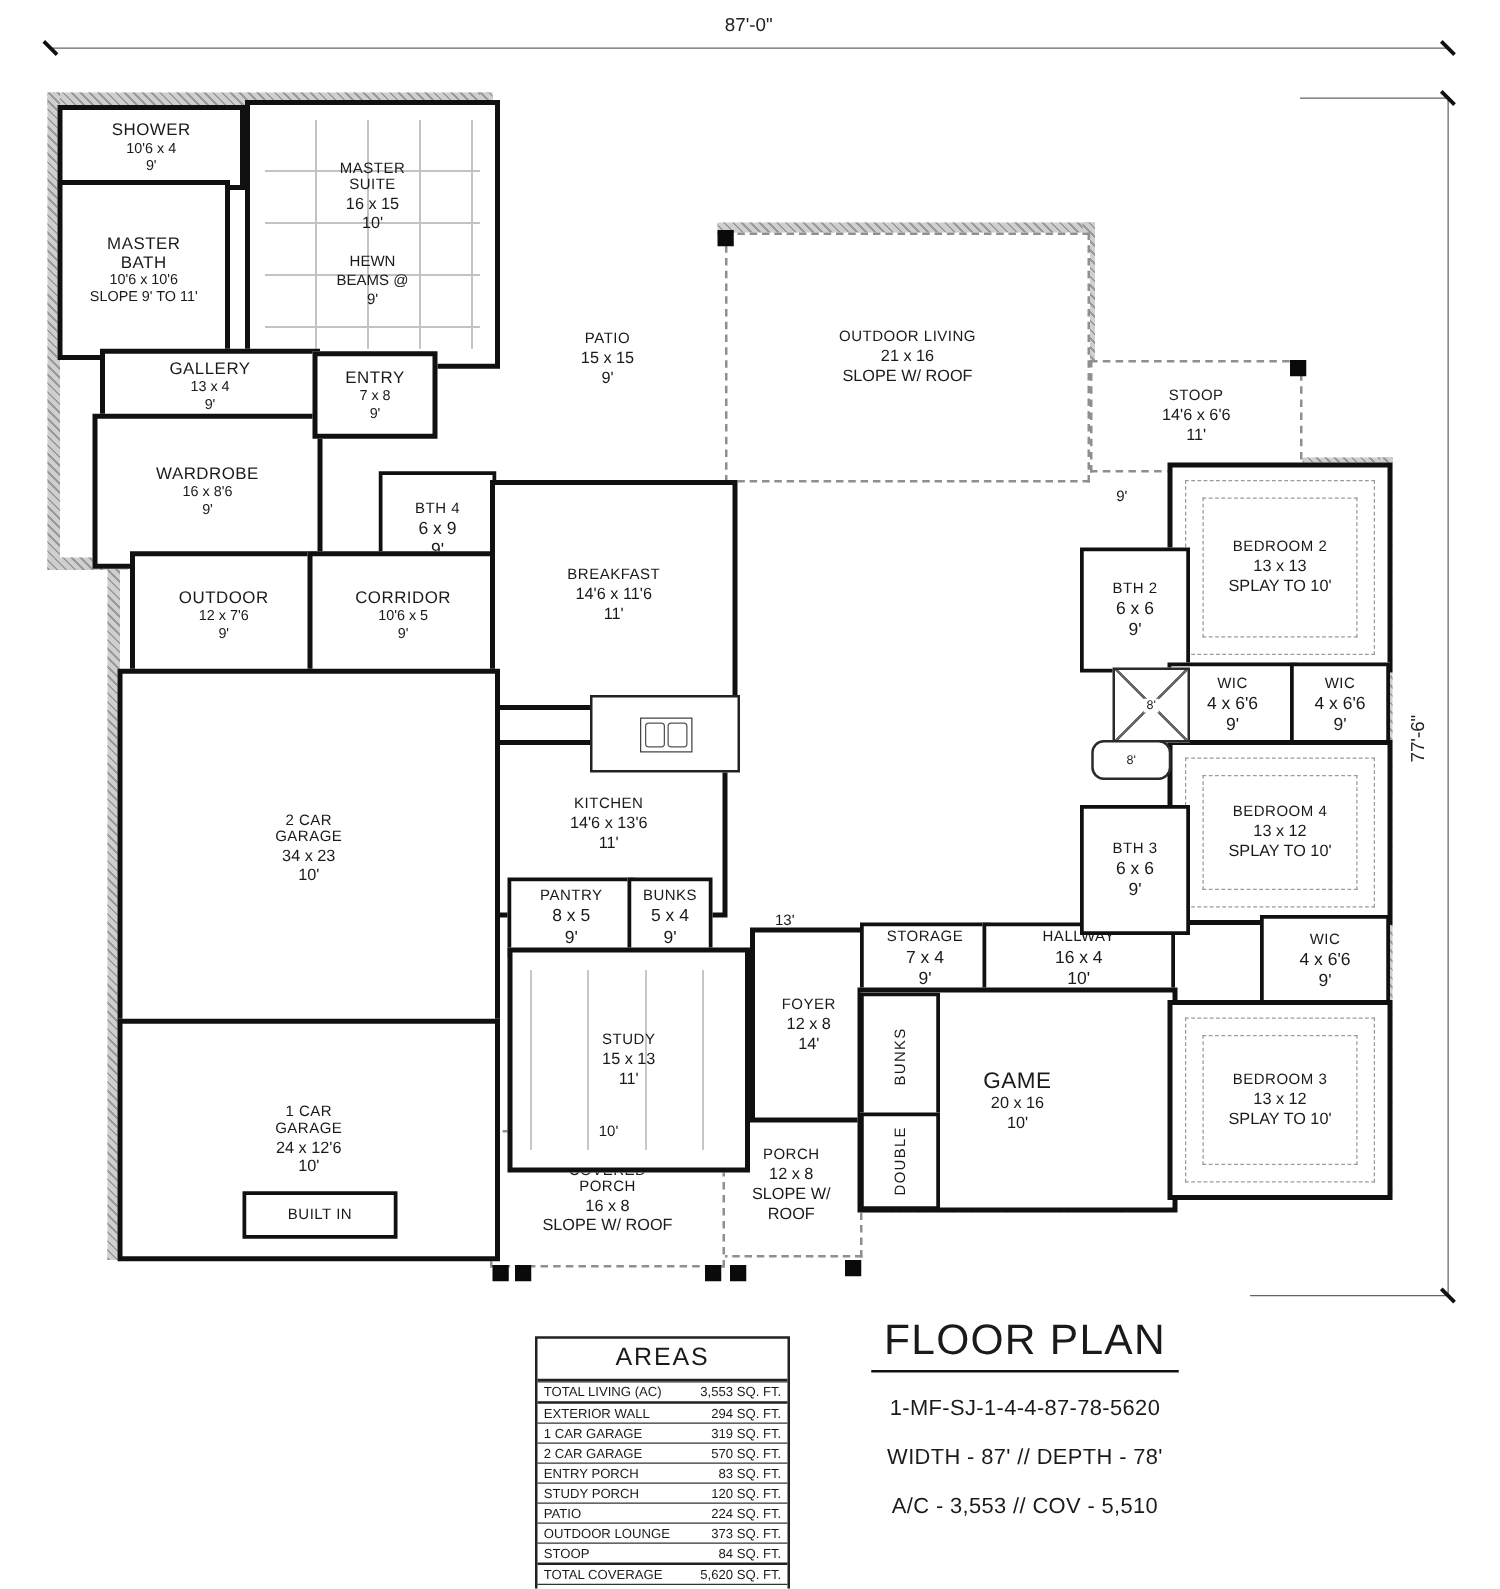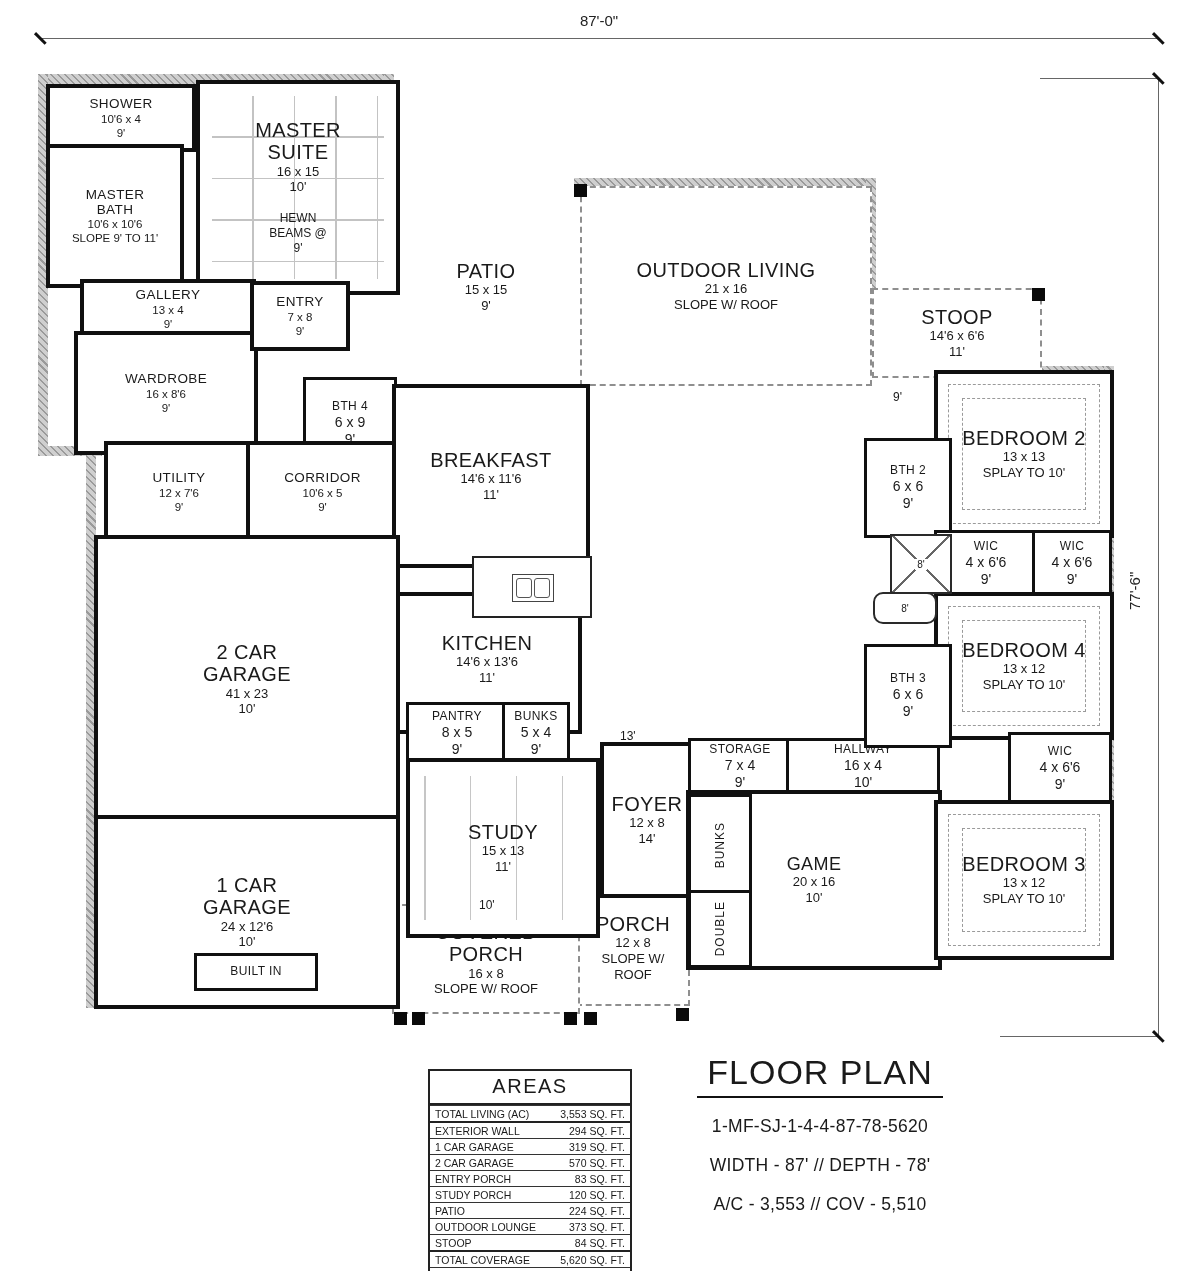--- a/index.html
+++ b/index.html
@@ -6,21 +6,21 @@
   #canvas{position:relative;width:1200px;height:1271px;background:#fff;overflow:hidden;
           font-family:"Liberation Sans",sans-serif;color:#1a1a1a;}
   .xwall{position:absolute;background:#cfcfcf;
          background-image:repeating-linear-gradient(45deg,#9a9a9a 0,#9a9a9a 1.5px,transparent 1.5px,transparent 5px);
          z-index:1;}
   .outdoor{position:absolute;border:2px dashed #8f8f8f;background:#fff;z-index:2;display:flex;
            flex-direction:column;align-items:center;justify-content:center;text-align:center;}
   .room{position:absolute;border:4px solid #101010;background:#fff;z-index:3;display:flex;
         flex-direction:column;align-items:center;justify-content:center;text-align:center;}
   .room span,.outdoor span{position:relative;z-index:2;}
-  .rname{font-size:20px;letter-spacing:.4px;line-height:1.12;}
+  .rname{font-size:12px;letter-spacing:.4px;line-height:1.12;}
   .rsize,.rceil{font-size:13px;line-height:1.22;}
   .md .rname{font-size:13.5px}.md .rsize,.md .rceil{font-size:11.5px}
   .sm{border-width:3px}.sm .rname{font-size:12px}.sm .rsize,.sm .rceil{font-size:14px}
   .ann{font-size:12px;line-height:1.25;margin-top:16px;max-width:64px;}
   .splay::before{content:"";position:absolute;inset:10px;border:1.5px dashed #9a9a9a;z-index:0;}
   .splay::after{content:"";position:absolute;inset:24px;border:1.5px dashed #9a9a9a;z-index:0;}
   .grid::before{content:"";position:absolute;inset:12px;z-index:0;
     background-image:repeating-linear-gradient(to right,transparent 0 40px,#c3c3c3 40px 41.5px),
                      repeating-linear-gradient(to bottom,transparent 0 40px,#c3c3c3 40px 41.5px);}
   .beams::before{content:"";position:absolute;left:8px;right:8px;top:22px;bottom:22px;z-index:0;
@@ -128,21 +128,21 @@
     <span class="rname">ENTRY</span>
     <span class="rsize">7 x 8</span>
     <span class="rceil">9'</span>
   </div>
   <div class="room sm" style="left:303px;top:377px;width:88px;height:88px">
     <span class="rname">BTH 4</span>
     <span class="rsize">6 x 9</span>
     <span class="rceil">9'</span>
   </div>
   <div class="room md" style="left:104px;top:441px;width:142px;height:94px">
-    <span class="rname">UTILITY</span>
+    <span class="rname">OUTDOOR</span>
     <span class="rsize">12 x 7'6</span>
     <span class="rceil">9'</span>
   </div>
   <div class="room md" style="left:246px;top:441px;width:145px;height:94px">
     <span class="rname">CORRIDOR</span>
     <span class="rsize">10'6 x 5</span>
     <span class="rceil">9'</span>
   </div>
 
   <div class="room" style="left:392px;top:384px;width:190px;height:176px">
@@ -186,21 +186,21 @@
     <span class="rceil">10'</span>
   </div>
   <div class="room" style="left:686px;top:790px;width:248px;height:172px">
     <span class="rname" style="font-size:18px">GAME</span>
     <span class="rsize">20 x 16</span>
     <span class="rceil">10'</span>
   </div>
 
   <div class="room" style="left:94px;top:535px;width:298px;height:280px">
     <span class="rname" style="max-width:90px">2 CAR GARAGE</span>
-    <span class="rsize">41 x 23</span>
+    <span class="rsize">34 x 23</span>
     <span class="rceil">10'</span>
   </div>
   <div class="room" style="left:94px;top:815px;width:298px;height:186px">
     <span class="rname" style="max-width:90px">1 CAR GARAGE</span>
     <span class="rsize">24 x 12'6</span>
     <span class="rceil">10'</span>
   </div>
   <div class="room sm" style="left:194px;top:953px;width:118px;height:32px">
     <span class="rname">BUILT IN</span>
   </div>

